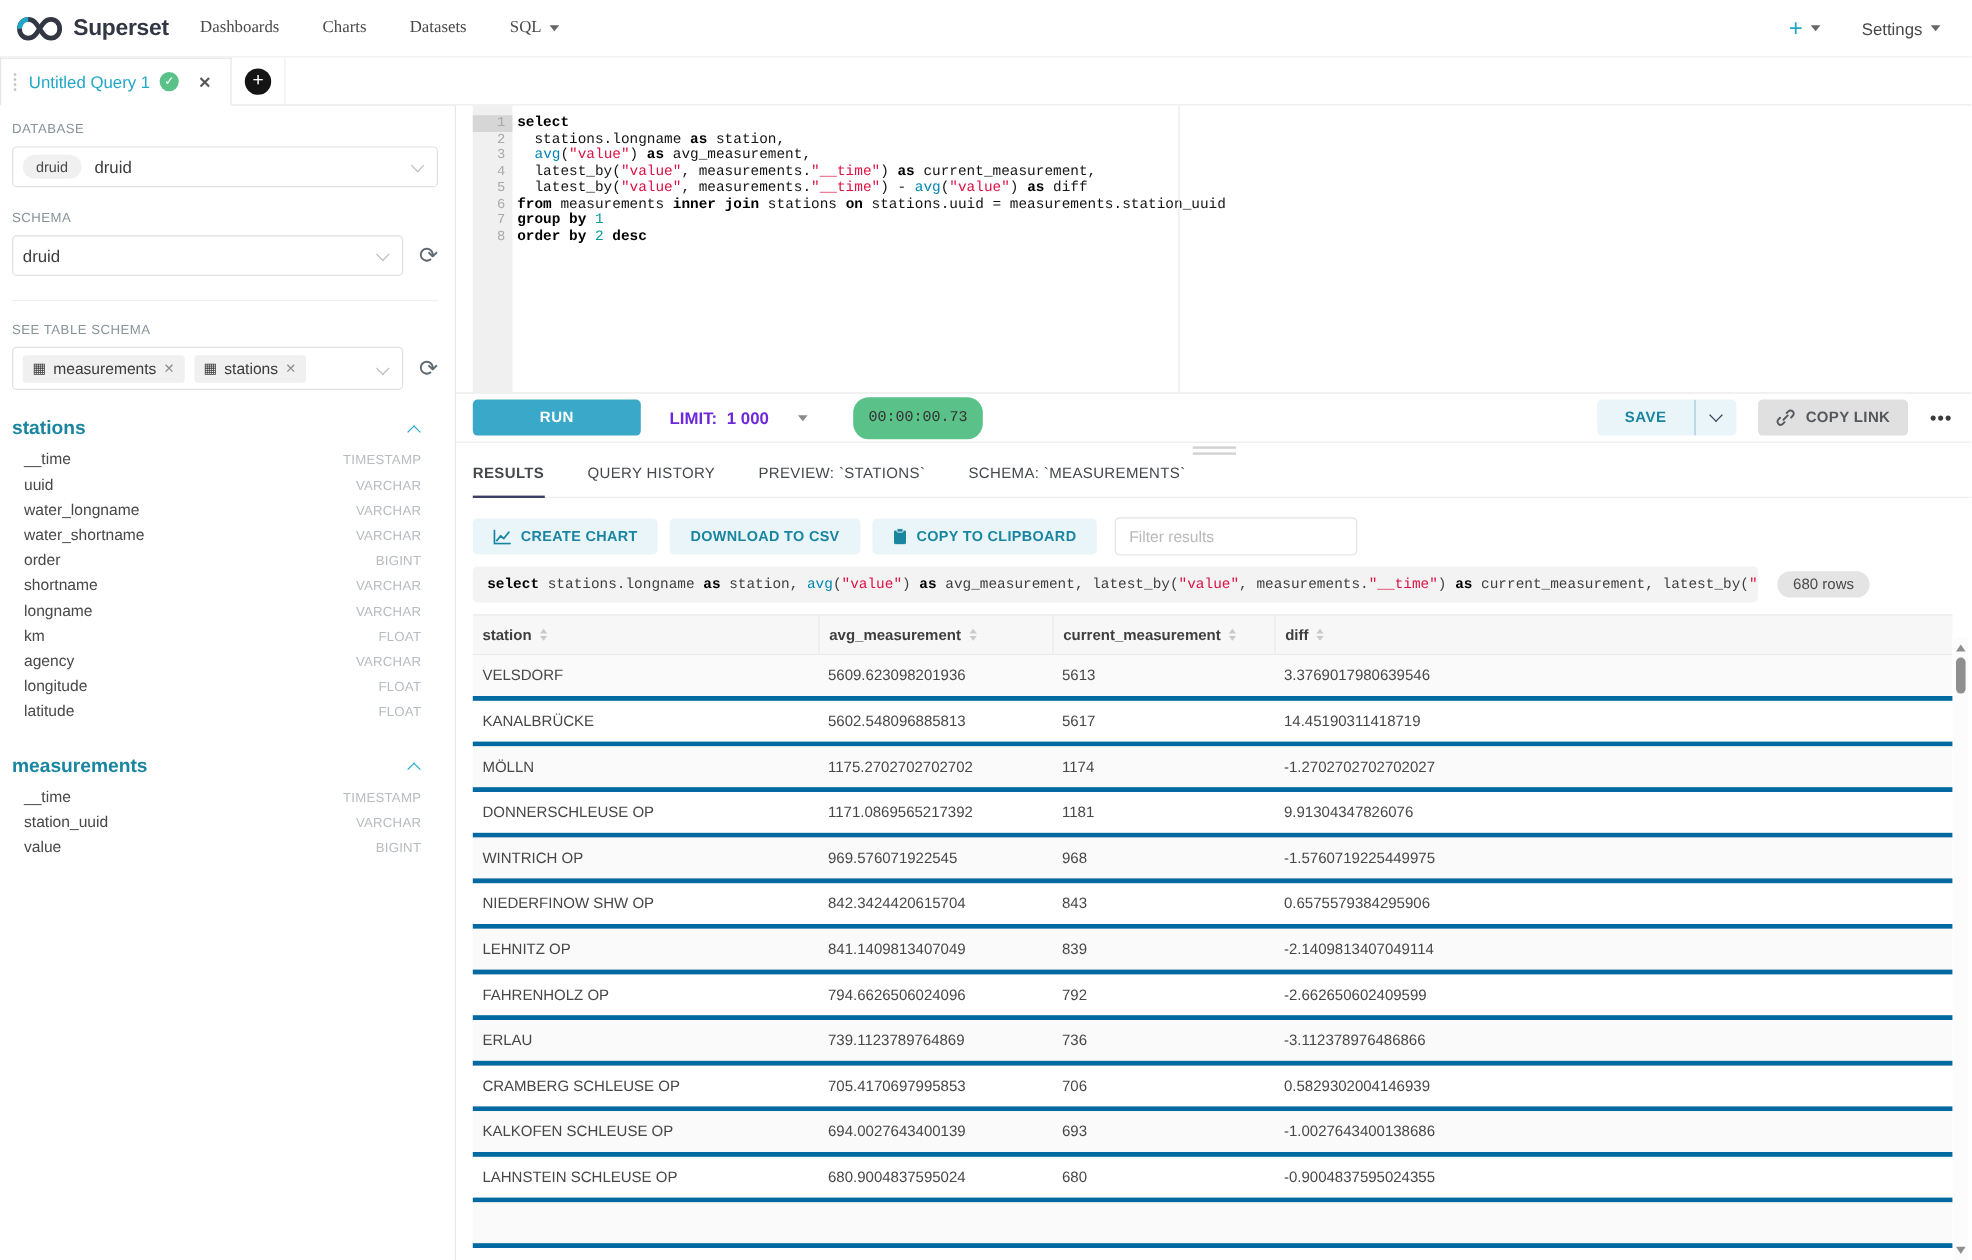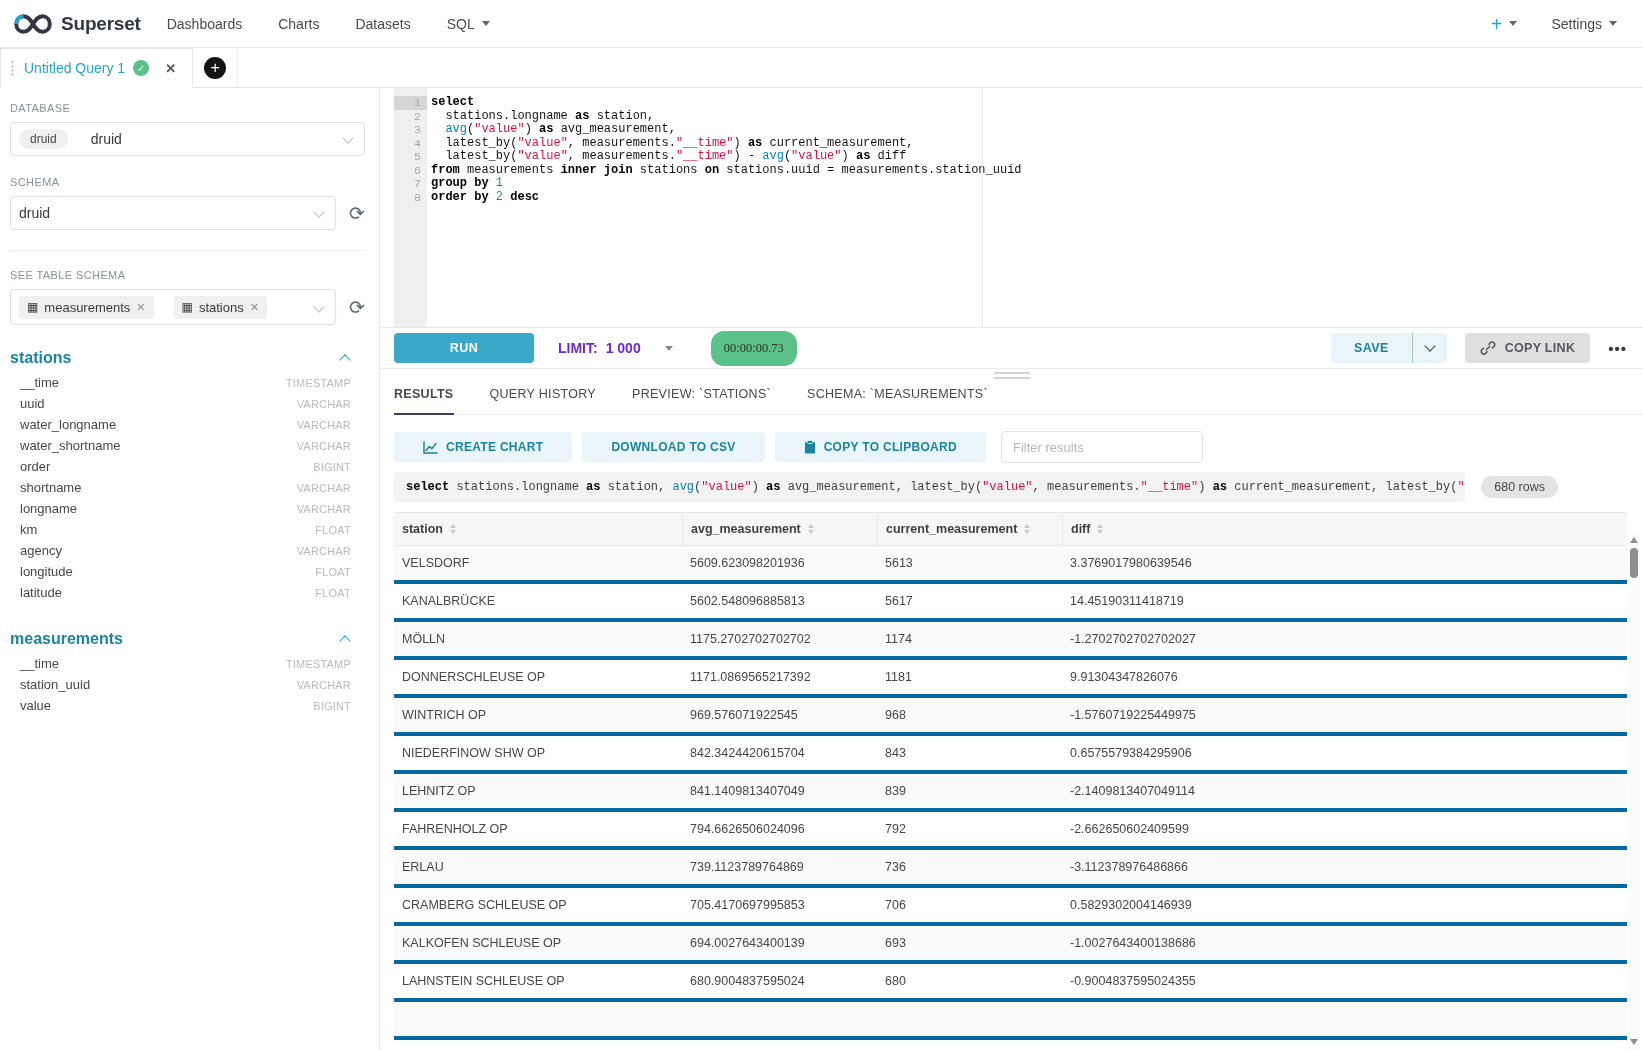--- a/index.html
+++ b/index.html
@@ -5,41 +5,41 @@
   * { box-sizing: border-box; }
   html,body { margin:0; padding:0; }
   body {
     width:1643px; height:1050px; overflow:hidden; position:relative;
     font-family:"Liberation Sans", sans-serif; color:#484848; background:#fff;
   }
   
   .navbar { height:48px; display:flex; align-items:center; padding:0 16px 0 14px; border-bottom:1px solid #ececec; }
   .brand { display:flex; align-items:center; gap:9px; margin-right:26px; cursor:pointer; }
   .brand-name { font-size:19px; font-weight:bold; color:#323743; letter-spacing:-0.2px; }
-  .nav-items { display:flex; align-items:center; }
+  .nav-items { display:flex; align-items:center;font-family:Liberation Serif, serif; }
   .nav-item { font-size:14px; color:#4a4a4a; margin-right:36px; display:inline-flex; align-items:center; gap:7px; cursor:pointer; }
   .caret { width:0; height:0; border-left:4px solid transparent; border-right:4px solid transparent; border-top:5px solid #666; display:inline-block; }
   .nav-right { margin-left:auto; display:flex; align-items:center; gap:34px; padding-right:10px; }
   .nav-plus { display:inline-flex; align-items:center; gap:7px; cursor:pointer; }
   .nav-plus .plus-txt { color:var(--accent); font-size:20px; line-height:1; }
   .nav-settings { display:inline-flex; align-items:center; gap:7px; font-size:14px; cursor:pointer; }
   
   .tabbar { height:40px; display:flex; align-items:stretch; border-bottom:1px solid #e6e6e6; background:#fff; }
   .tab { display:flex; align-items:center; gap:8px; padding:0 16px 0 10px; border:1px solid #e6e6e6; border-bottom:1px solid #fff; margin-bottom:-1px; background:#fff; cursor:pointer; }
   .drag-dots { width:3px; height:17px; background-image:radial-gradient(circle,#c3c3c3 1px,transparent 1.3px); background-size:3px 4.2px; }
   .tab-title { color:var(--accent); font-size:14px; margin-left:2px; }
   .check-badge { width:16px; height:16px; border-radius:50%; background:var(--success-green); color:#fff; font-size:10px; display:flex; align-items:center; justify-content:center; }
   .tab-close { color:#565656; font-size:13px; font-weight:bold; margin-left:8px; }
   .add-tab { width:45px; display:flex; align-items:center; justify-content:center; border-right:1px solid #eee; cursor:pointer; }
   .plus-circle { width:22px; height:22px; background:#141414; color:#fff; border-radius:50%; font-size:16px; display:flex; align-items:center; justify-content:center; line-height:1; }
   
   .main { display:flex; height:962px; }
   .sidebar { width:380px; min-width:380px; border-right:1px solid #e8e8e8; padding:14px 14px 0 10px; }
   .field-label { font-size:11px; color:#879399; letter-spacing:.4px; margin-bottom:8px; }
-  .select { height:34px; border:1px solid #e0e0e0; border-radius:4px; display:flex; align-items:center; padding:0 28px 0 8px; position:relative; background:#fff; cursor:pointer;gap:12px; }
+  .select { height:34px; border:1px solid #e0e0e0; border-radius:4px; display:flex; align-items:center; padding:0 28px 0 8px; position:relative; background:#fff; cursor:pointer; }
   .chev { width:8px; height:8px; border-right:1.4px solid #bfbfbf; border-bottom:1.4px solid #bfbfbf; transform:rotate(45deg); position:absolute; right:12px; top:11px; }
   .db-tag { background:#f0f0f0; border-radius:11px; padding:3px 11px; font-size:12px; color:#484848; margin-right:11px; }
   .select-value { font-size:14px; color:#3b3b3b; }
   .select-row { display:flex; align-items:center; gap:13px; }
   .select-row .select { flex:1; }
   .refresh { font-size:19px; color:#5d6a71; line-height:1; cursor:pointer; }
   .divider { border:none; border-top:1px solid #f0f0f0; margin:20px 0 18px; }
   .chip { background:#f0f0f0; border-radius:3px; padding:4px 8px; font-size:13px; display:inline-flex; align-items:center; gap:6px; margin-right:8px; color:#3b3b3b; }
   .chip .tbl-ico { font-size:12px; color:#3b3b3b; }
   .chip .x { color:#8c8c8c; font-size:11px; cursor:pointer; }
@@ -60,39 +60,39 @@
   .code .kw, .qp .kw { font-weight:bold; color:var(--sql-keyword); }
   .code .fn, .qp .fn { color:var(--sql-function); }
   .code .s,  .qp .s  { color:var(--sql-string); }
   .code .n,  .qp .n  { color:var(--sql-number); }
   .print-margin { position:absolute; left:602px; top:0; bottom:0; width:1px; background:#e9e9e9; }
   
   .sql-toolbar { height:40px; display:flex; align-items:center; padding:0 16px 0 14px; }
   .run-btn { width:140px; height:30px; background:var(--run-button); color:#fff; font-weight:bold; font-size:12.5px; letter-spacing:.4px; border:none; border-radius:4px; cursor:pointer; font-family:inherit; }
   .limit { margin-left:24px; font-size:14px; font-weight:bold; color:#6d28d9; display:flex; align-items:center; gap:8px; cursor:pointer; }
   .limit .caret { margin-left:16px; border-top-color:#8a8a8a; }
-  .timer { margin-left:38px; background:var(--success-green); border-radius:13px; height:35px; display:flex; align-items:center; padding:0 13px; font-family:Liberation Serif, serif; font-size:12.5px; color:#333; }
+  .timer { margin-left:38px; background:var(--success-green); border-radius:13px; height:35px; display:flex; align-items:center; padding:0 13px; font-family:Liberation Mono, monospace; font-size:12.5px; color:#333; }
   .toolbar-right { margin-left:auto; display:flex; align-items:center; gap:18px; }
   .save-split { display:flex; background:var(--light-button-bg); border-radius:4px; height:30px; align-items:stretch; overflow:hidden; }
   .save-btn { background:none; border:none; color:var(--accent-dark); font-weight:bold; font-size:12.5px; letter-spacing:.4px; padding:0 23px; cursor:pointer; font-family:inherit; }
   .save-divider { width:1px; background:#9ec9d8; }
   .save-caret-btn { background:none; border:none; padding:0 13px; cursor:pointer; display:flex; align-items:center; }
   .save-caret-btn .chev2 { width:8px; height:8px; border-right:1.8px solid #39415c; border-bottom:1.8px solid #39415c; transform:rotate(45deg); margin-top:-4px; }
   .copylink-btn { background:var(--gray-button-bg); border:none; border-radius:4px; height:30px; display:flex; align-items:center; gap:9px; padding:0 15px; color:#55585c; font-weight:bold; font-size:12.5px; letter-spacing:.3px; cursor:pointer; font-family:inherit; }
   .more-dots { font-size:15px; font-weight:bold; letter-spacing:1px; color:#3b3b3b; cursor:pointer; }
   
   .south { flex:1; border-top:1px solid #ececec; position:relative; padding-left:14px; }
   .pane-handle { position:absolute; top:3px; left:50%; transform:translateX(-50%); display:flex; flex-direction:column; gap:3px; cursor:row-resize; }
   .pane-handle i { width:36px; height:2px; background:#d2d2d2; display:block; }
   .res-tabs { display:flex; gap:36px; margin-top:18px; border-bottom:1px solid #efefef; }
   .res-tab { font-size:12.5px; color:#45494e; letter-spacing:.3px; padding-bottom:13px; position:relative; cursor:pointer; }
   .res-tab.active { font-weight:bold; }
   .res-tab.active::after { content:""; position:absolute; left:0; right:0; bottom:-1px; height:2px; background:var(--tab-underline); }
   .res-actions { display:flex; align-items:center; margin-top:16px; }
-  .action-btn { height:30px; background:var(--light-button-bg); color:var(--accent-dark); font-weight:bold; font-size:12px; letter-spacing:.3px; border:none; border-radius:4px; display:inline-flex; align-items:center; gap:8px; padding:0 29px; margin-right:10px; cursor:pointer; font-family:inherit; }
+  .action-btn { height:30px; background:var(--light-button-bg); color:var(--accent-dark); font-weight:bold; font-size:12px; letter-spacing:.3px; border:none; border-radius:4px; display:inline-flex; align-items:center; gap:8px; padding:0 17px; margin-right:10px; cursor:pointer; font-family:inherit; }
   .action-btn svg { display:block; }
   .filter-input { height:32px; border:1px solid #e2e2e2; border-radius:4px; width:202px; padding:0 11px; font-size:13px; margin-left:5px; font-family:inherit; color:#484848; outline:none; }
   .filter-input::placeholder { color:#b9b9b9; }
   .query-row { display:flex; align-items:center; margin-top:9px; padding-right:85px; gap:16px; }
   .query-pill { flex:1; background:#f3f3f3; border-radius:4px; height:30px; display:flex; align-items:center; padding:0 12px; font-family:"Liberation Mono","DejaVu Sans Mono",monospace; font-size:12px; color:#3f3f3f; white-space:pre; overflow:hidden; }
   .rows-badge { background:#e4e4e4; border-radius:13px; height:22px; display:flex; align-items:center; padding:0 13px; font-size:12.5px; color:#484848; white-space:nowrap; }
   .res-table { margin-top:10px; width:1233px; font-size:12.5px; }
   .t-header { display:grid; grid-template-columns:288px 195px 185px auto; background:#f7f7f7; border-top:1px solid #e9e9e9; border-bottom:1px solid #e9e9e9; height:34px; }
   .t-header .hcell { display:flex; align-items:center; gap:7px; padding-left:8px; font-weight:bold; color:#3f3f3f; cursor:pointer; }
   .t-header .hcell + .hcell { border-left:1px solid #e9e9e9; }

